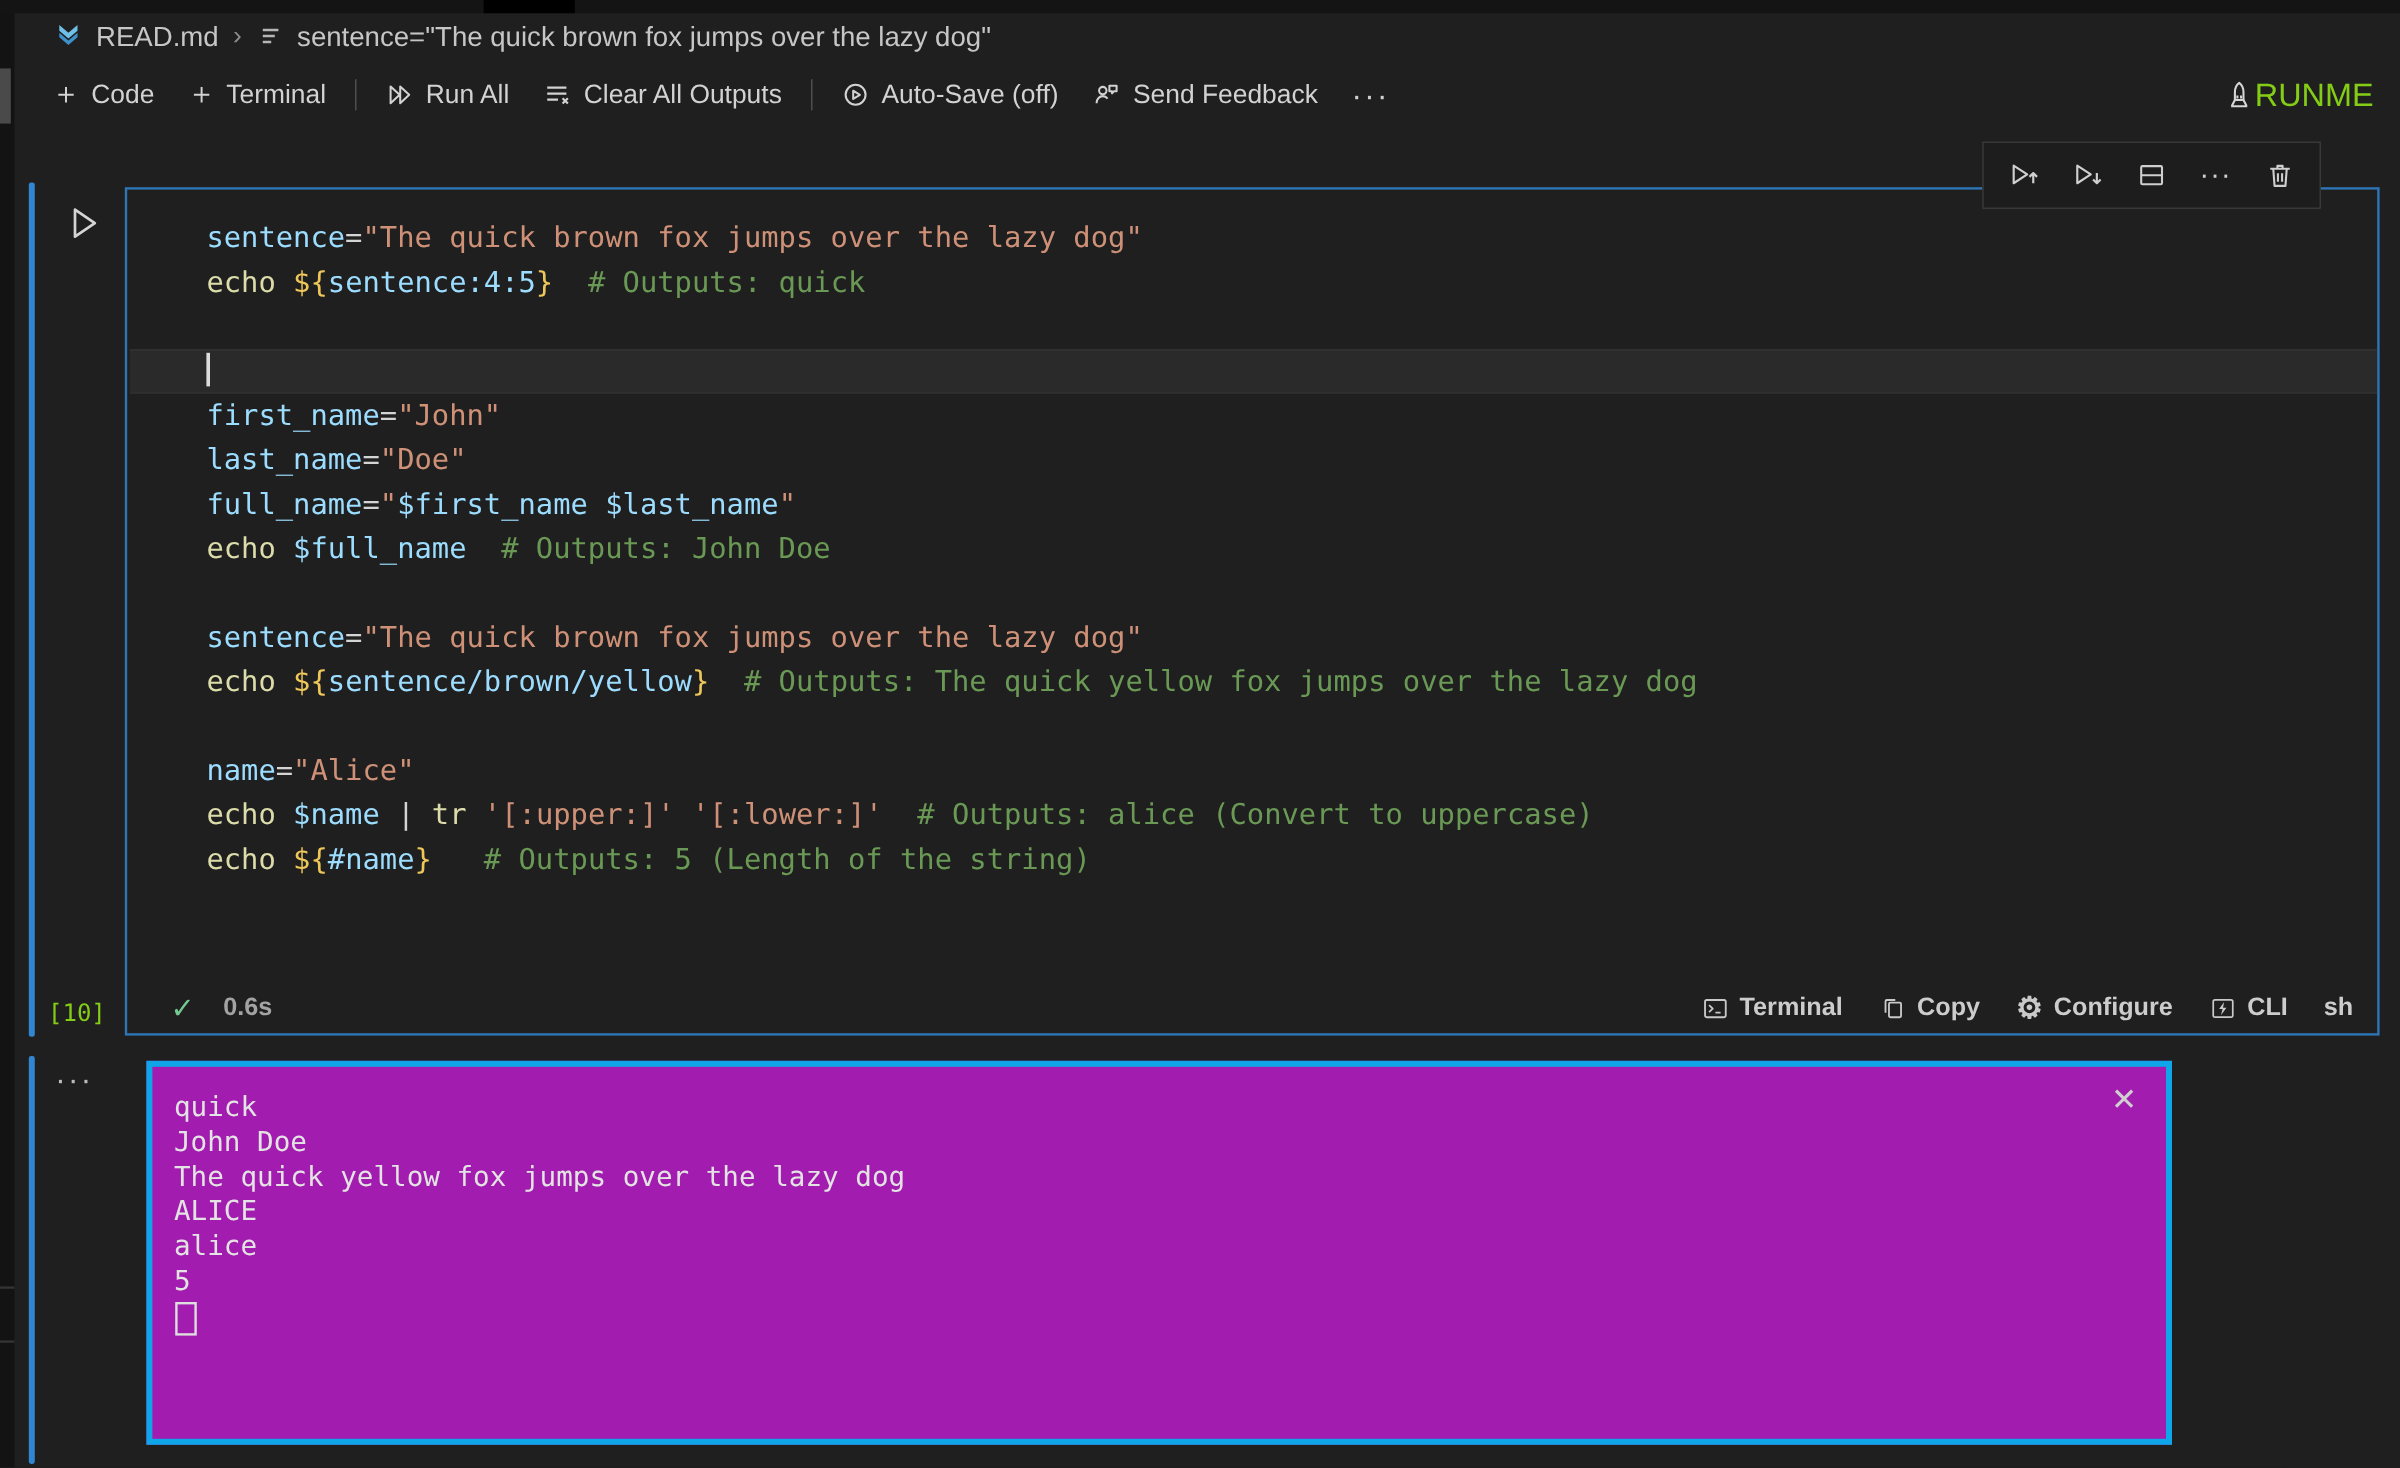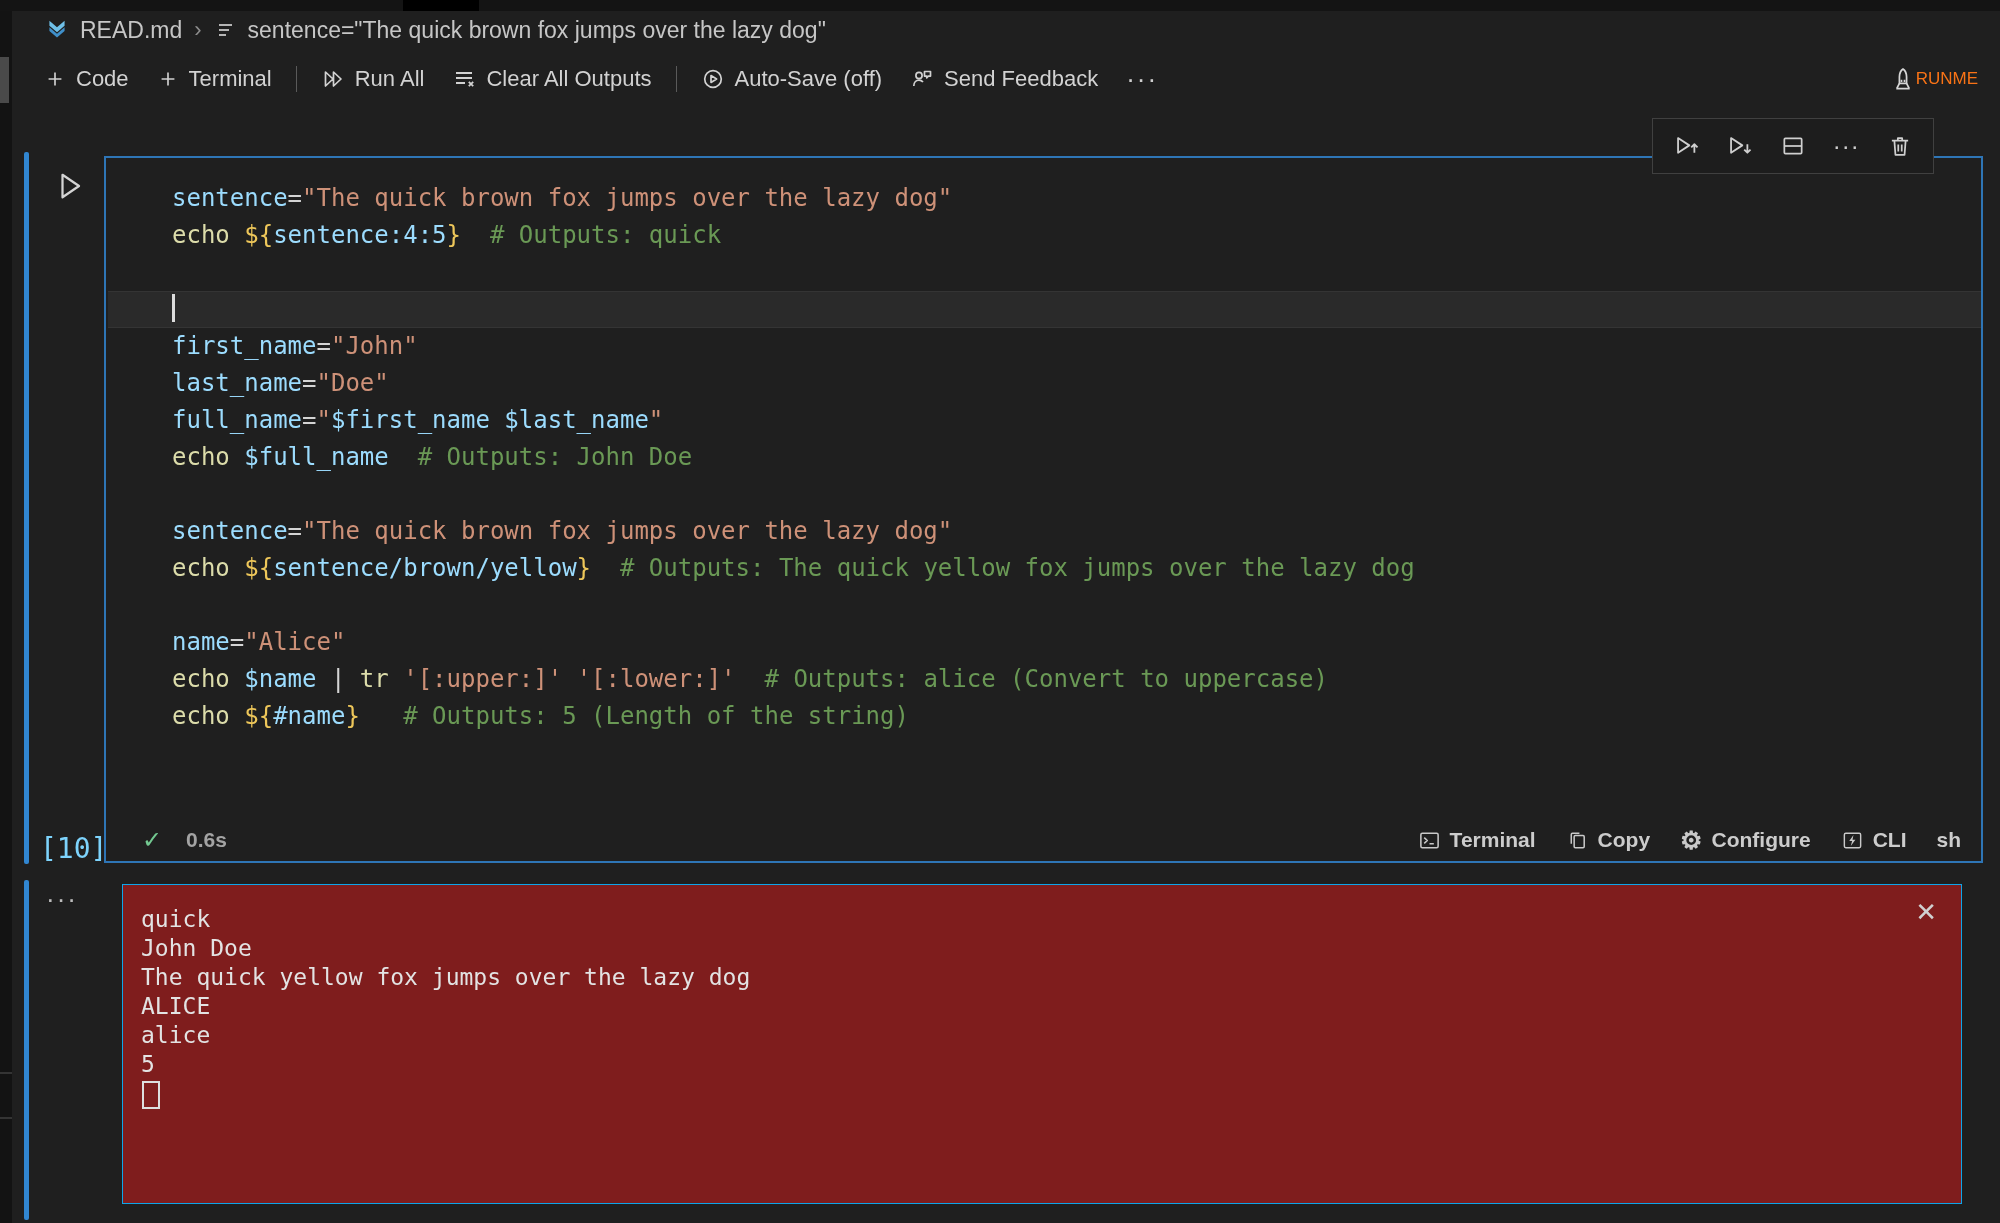--- a/index.html
+++ b/index.html
@@ -21,21 +21,21 @@
   .breadcrumb{position:absolute;left:44px;top:13px;height:34px;display:flex;align-items:center;gap:10px;
               font-size:23px;color:#c6c6c6;}
   .breadcrumb .sep{color:#8d8d8d;font-size:22px;margin:0 2px;}
 
   
   .nb-toolbar{position:absolute;left:30px;top:54px;right:22px;height:50px;display:flex;align-items:center;
               gap:0;font-size:22px;color:#d2d2d2;}
   .tb-item{display:flex;align-items:center;gap:10px;padding:6px 14px;border-radius:6px;cursor:default;justify-content:center;}
   .tb-divider{width:1px;height:26px;background:#5a5a5a;margin:0 10px;}
   .tb-more{font-size:26px;letter-spacing:2px;padding:0 14px;color:#cfcfcf;}
-  .brand{margin-left:auto;display:flex;align-items:center;font-size:17px;color:#f97316;}
+  .brand{margin-left:auto;display:flex;align-items:center;font-size:27px;color:#84cc16;}
 
   
   .focus-bar{position:absolute;left:24px;width:5px;background:#3186d1;border-radius:2px;}
   .bar-cell{top:152px;height:712px;}
   .bar-output{top:880px;height:340px;}
 
   
   .run-cell-btn{position:absolute;left:52px;top:168px;width:36px;height:36px;}
 
   
@@ -62,26 +62,26 @@
 
   
   .cell-toolbar{position:absolute;left:1652px;top:118px;width:282px;height:56px;background:#1d1d1d;
                 border:1px solid #404040;display:flex;align-items:center;justify-content:space-evenly;
                 box-sizing:border-box;}
   .ct-btn{display:flex;align-items:center;justify-content:center;width:40px;height:40px;}
   .ct-more{font-size:24px;letter-spacing:1px;color:#cfcfcf;}
 
   
   .exec-count{position:absolute;left:40px;top:832px;font-family:"DejaVu Sans Mono",monospace;
-              font-size:28px;color:#7dd3fc;}
+              font-size:20px;color:#84cc16;}
   .output-more{position:absolute;left:46px;top:884px;font-size:26px;letter-spacing:2px;color:#bdbdbd;}
 
   
-  .output-panel{position:absolute;left:122px;top:884px;width:1840px;height:320px;background:#7f1d1d;
-                border:1px solid #0ea5e9;box-sizing:border-box;}
+  .output-panel{position:absolute;left:122px;top:884px;width:1688px;height:320px;background:#a21caf;
+                border:5px solid #0ea5e9;box-sizing:border-box;}
   .output-lines{padding:20px 0 0 18px;font-family:"DejaVu Sans Mono",monospace;font-size:23px;
                 line-height:29px;color:#e3e3e3;white-space:pre;}
   .out-line{height:29px;}
   .cursor-block{width:14px;height:24px;border:2px solid #dedede;margin-top:2px;margin-left:1px;}
   .output-close{position:absolute;top:14px;right:24px;font-size:26px;color:#d0d0d0;line-height:1;}
 </style>
 </head>
 <body>
 
 <div class="window">

